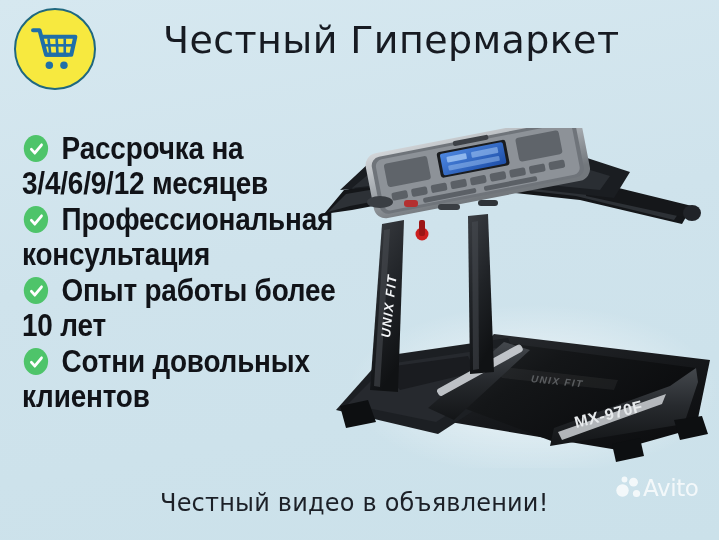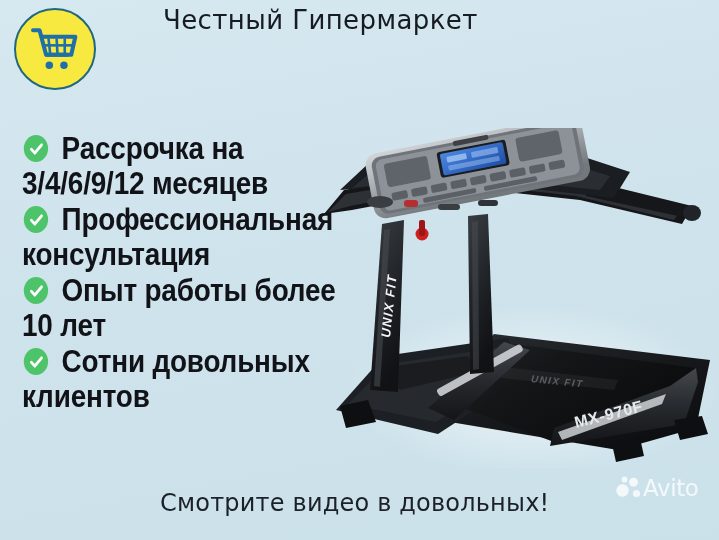--- a/index.html
+++ b/index.html
@@ -49,22 +49,22 @@
     top: 50%;
     transform: translate(-50%, -50%);
     width: 52px;
     height: 52px;
     display: block;
   }
 
   #shop-title {
     position: absolute;
     left: 163px;
-    top: 5px;
-    font-size: 26px;
+    top: 18px;
+    font-size: 38px;
     font-weight: 400;
     letter-spacing: 0.4px;
     color: #171b22;
     white-space: nowrap;
     font-family: "DejaVu Sans", "Liberation Sans", sans-serif;
   }
 
   
   #product-photo {
     position: absolute;
@@ -329,21 +329,21 @@
 
     <p class="feature-row">
       <span class="check-icon">
         <svg viewBox="0 0 24 24" aria-hidden="true">
           <path d="M4.5 12.4 L9.6 17.4 L19.6 6.6" fill="none" stroke="#ffffff" stroke-width="4" stroke-linecap="round" stroke-linejoin="round"></path>
         </svg>
       </span><span>Сотни довольных клиентов</span>
     </p>
   </div>
 
-  <div id="footer-caption">Смотрите видео в довольных!</div>
+  <div id="footer-caption">Честный видео в объявлении!</div>
 
   <div id="avito-watermark">
     <svg viewBox="0 0 92 28" aria-hidden="true">
       <g fill="#ffffff" opacity="0.95">
         <circle cx="7.5" cy="17.5" r="6.2"></circle>
         <circle cx="18.5" cy="9.2" r="4.4"></circle>
         <circle cx="21.5" cy="20.5" r="3.6"></circle>
         <circle cx="9.5" cy="6.5" r="2.9"></circle>
       </g>
       <text x="28" y="23" fill="#ffffff" opacity="0.95" font-family="'DejaVu Sans', 'Liberation Sans', sans-serif" font-size="23" font-weight="normal" letter-spacing="-0.4">Avito</text>

